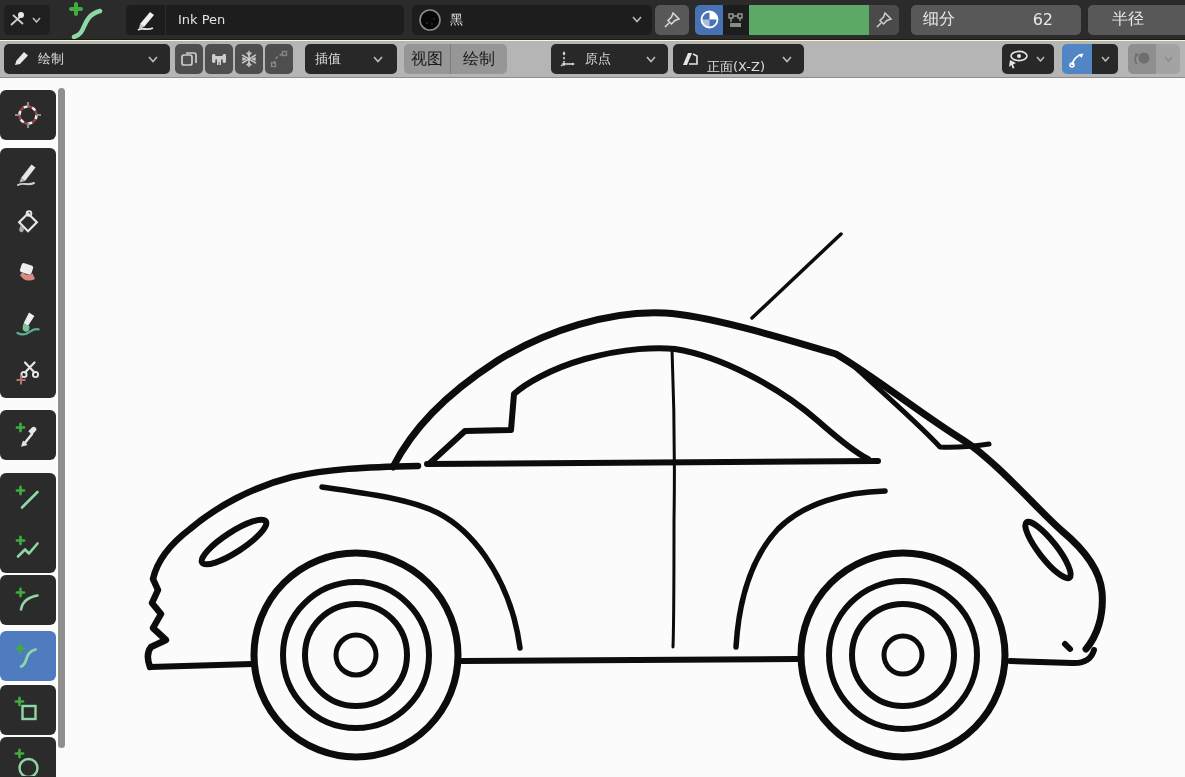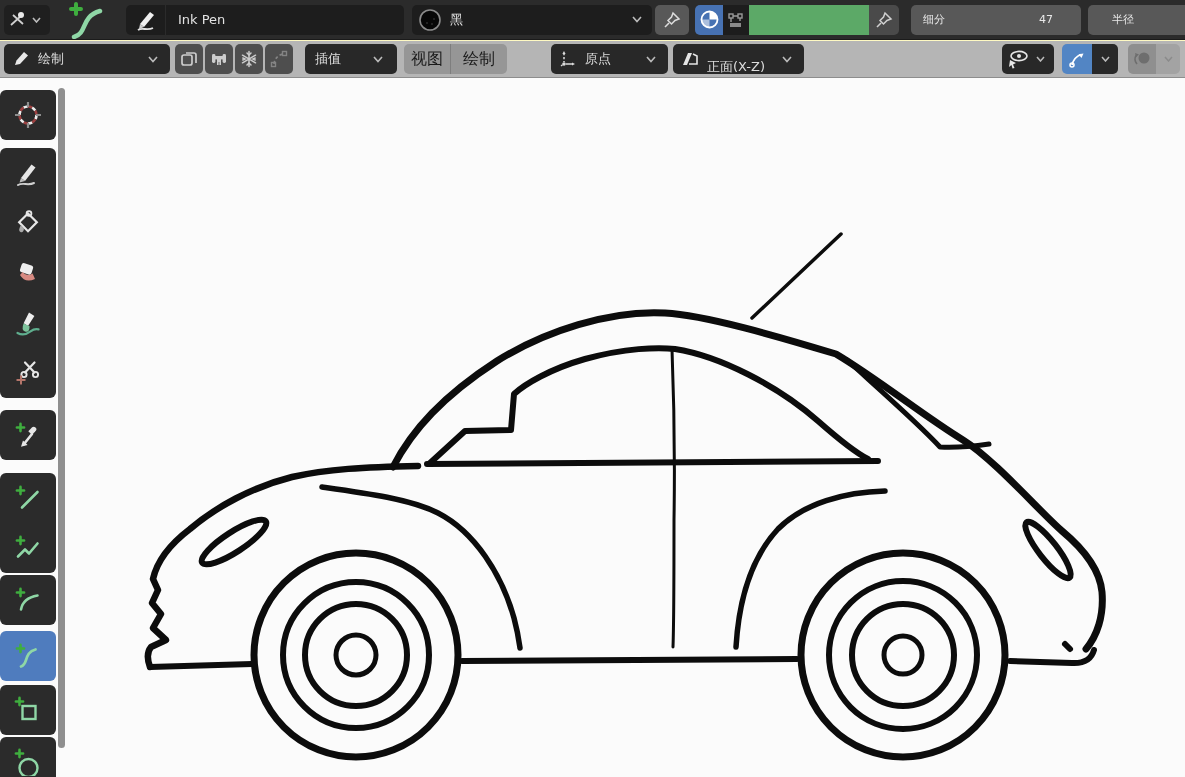--- a/index.html
+++ b/index.html
@@ -4,21 +4,21 @@
 <style>
   * { margin:0; padding:0; box-sizing:border-box; }
   html,body { width:1185px; height:777px; overflow:hidden; font-family:"DejaVu Sans","Liberation Sans",sans-serif; }
   #app { position:relative; width:1185px; height:777px; background:#fef9c3; }
 
   
   #header1 { position:absolute; left:0; top:0; width:1185px; height:40px; background:#2b2b2b;
              display:flex; align-items:center; border-bottom:1px solid #1b1b1b; z-index:30; }
   .h1btn { height:30px; background:#1f1f1f; border-radius:5px; display:flex; align-items:center; color:#dcdcdc; }
   .fieldDark { background:#1d1d1d; height:30px; display:flex; align-items:center; color:#e2e2e2; font-size:13px; }
-  .grayBtn { background:#585858; height:30px; border-radius:5px; display:flex; align-items:center; color:#e8e8e8; font-size:11px; }
+  .grayBtn { background:#585858; height:30px; border-radius:5px; display:flex; align-items:center; color:#e8e8e8; font-size:16px; }
   .chev { display:flex; align-items:center; margin:0 4px; }
   svg { display:block; }
 
   
   #header2 { position:absolute; left:0; top:41px; width:1185px; height:37px; background:#b5b5b5;
              display:flex; align-items:center; border-bottom:1px solid #8d8d8d; z-index:29; }
   .dk { background:#282828; color:#dedede; height:30px; border-radius:5px; display:flex; align-items:center; font-size:13px; }
   .iconBtn2 { width:28px; height:30px; background:#4e4e4e; border-radius:5px; display:flex; align-items:center; justify-content:center; }
   .ltBtn { background:#969696; color:#1b1b1b; height:30px; display:flex; align-items:center; justify-content:center; font-size:16px; }
 
@@ -137,21 +137,21 @@
     <div style="width:120px; height:30px; background:#5ca967; border-radius:0;"></div>
     <div class="grayBtn" style="width:30px; justify-content:center; background:#4a4a4a; border-radius:0 5px 5px 0;">
       <svg width="18" height="18" viewBox="0 0 18 18">
         <path d="M10,2 L16,8 L12,9.5 L8.5,13 L5,9.5 L8.5,6 Z" fill="none" stroke="#cfcfcf" stroke-width="1.5"></path>
         <path d="M6,12 L2,16" stroke="#cfcfcf" stroke-width="1.6"></path>
       </svg>
     </div>
 
     <div class="grayBtn" style="width:170px; margin-left:12px; padding:0 12px;">
       <span>细分</span>
-      <span style="margin-left:auto; padding-right:16px;">47</span>
+      <span style="margin-left:auto; padding-right:16px;">62</span>
     </div>
 
     <div class="grayBtn" style="flex:1; margin-left:7px; margin-right:-4px; padding-left:24px;">
       <span>半径</span>
     </div>
   </div>
 
   <div id="header2">
 
     <div class="dk" style="width:166px; margin-left:4px; padding:0 8px;">

